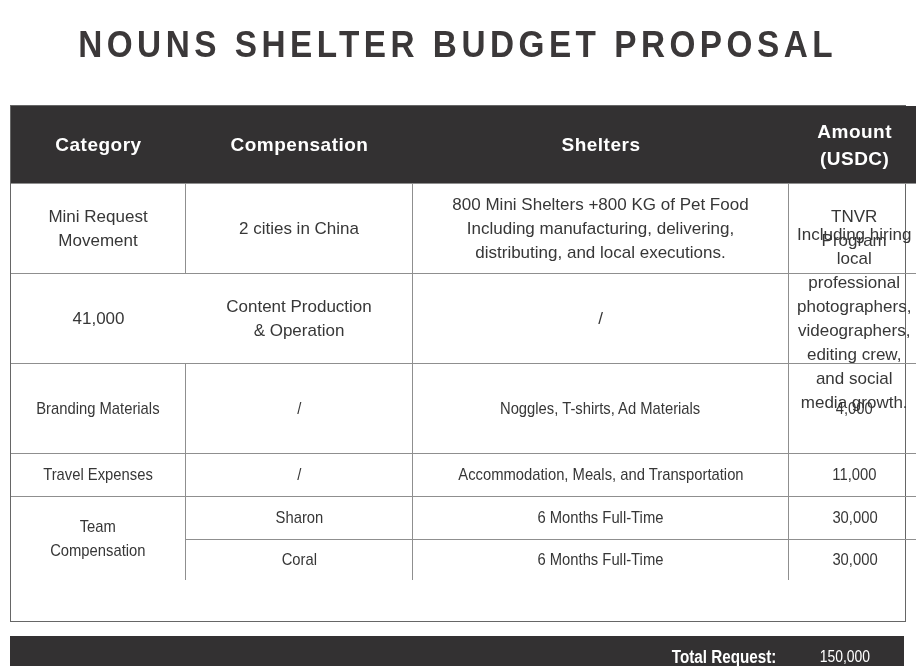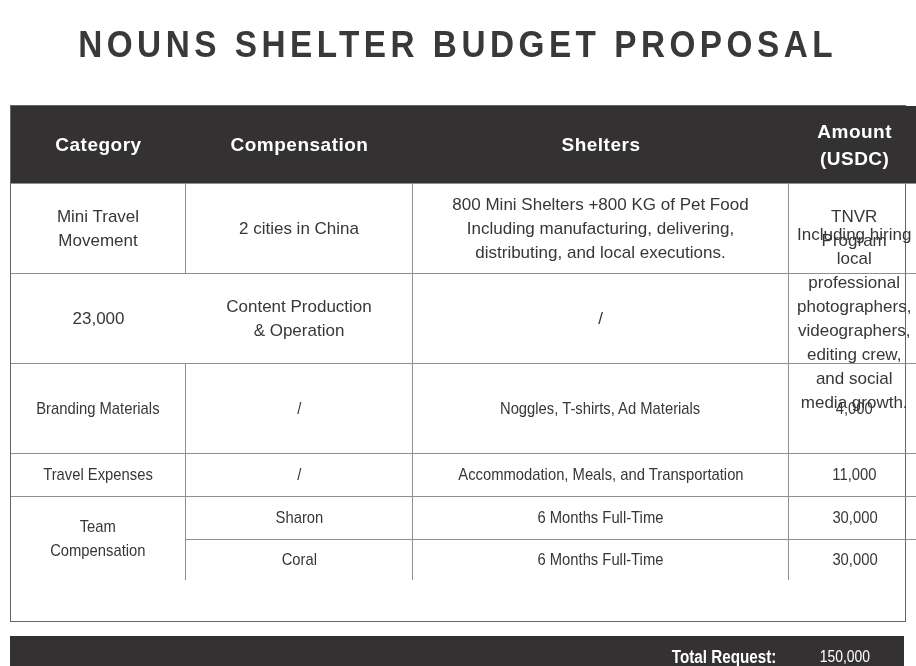--- a/index.html
+++ b/index.html
@@ -73,37 +73,37 @@
     </div>
     <div class="cell th">
       <span>Shelters</span>
     </div>
     <div class="cell th">
       <span>Amount
 (USDC)</span>
     </div>
 
     <div class="cell td">
-      <span>Mini Travel
+      <span>Mini Request
 Movement</span>
     </div>
     <div class="cell td">
       <span>2 cities in China</span>
     </div>
     <div class="cell td">
       <span>800 Mini Shelters +800 KG of Pet Food
 Including manufacturing, delivering,
 distributing, and local executions.</span>
     </div>
 
     <div class="cell td">
       <span>TNVR Program</span>
     </div>
     <div class="cell td lastcol">
-      <span>23,000</span>
+      <span>41,000</span>
     </div>
 
     <div class="cell td">
       <span>Content Production
 &amp; Operation</span>
     </div>
     <div class="cell td">
       <span>/</span>
     </div>
     <div class="cell td">

